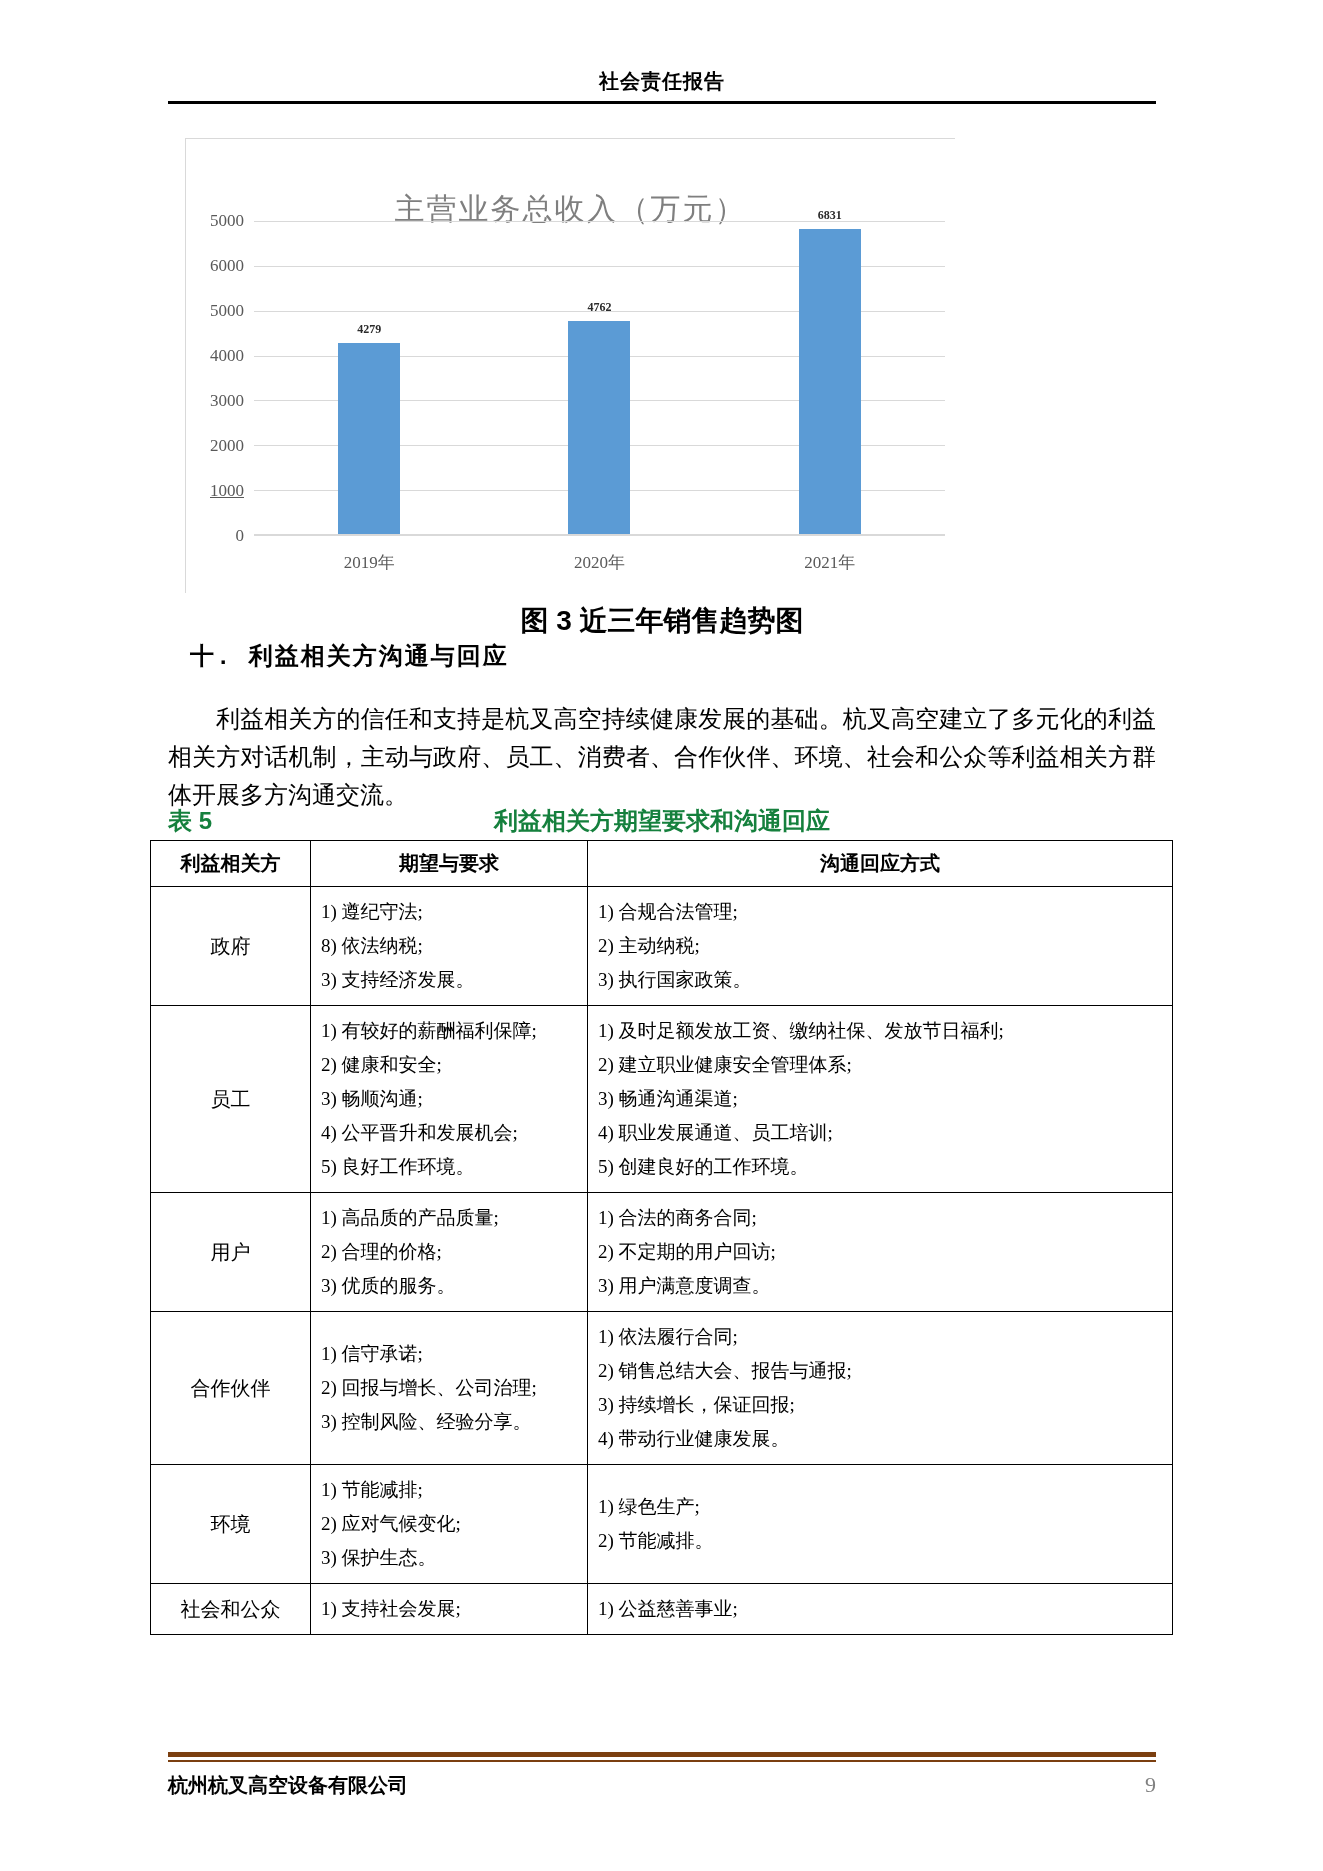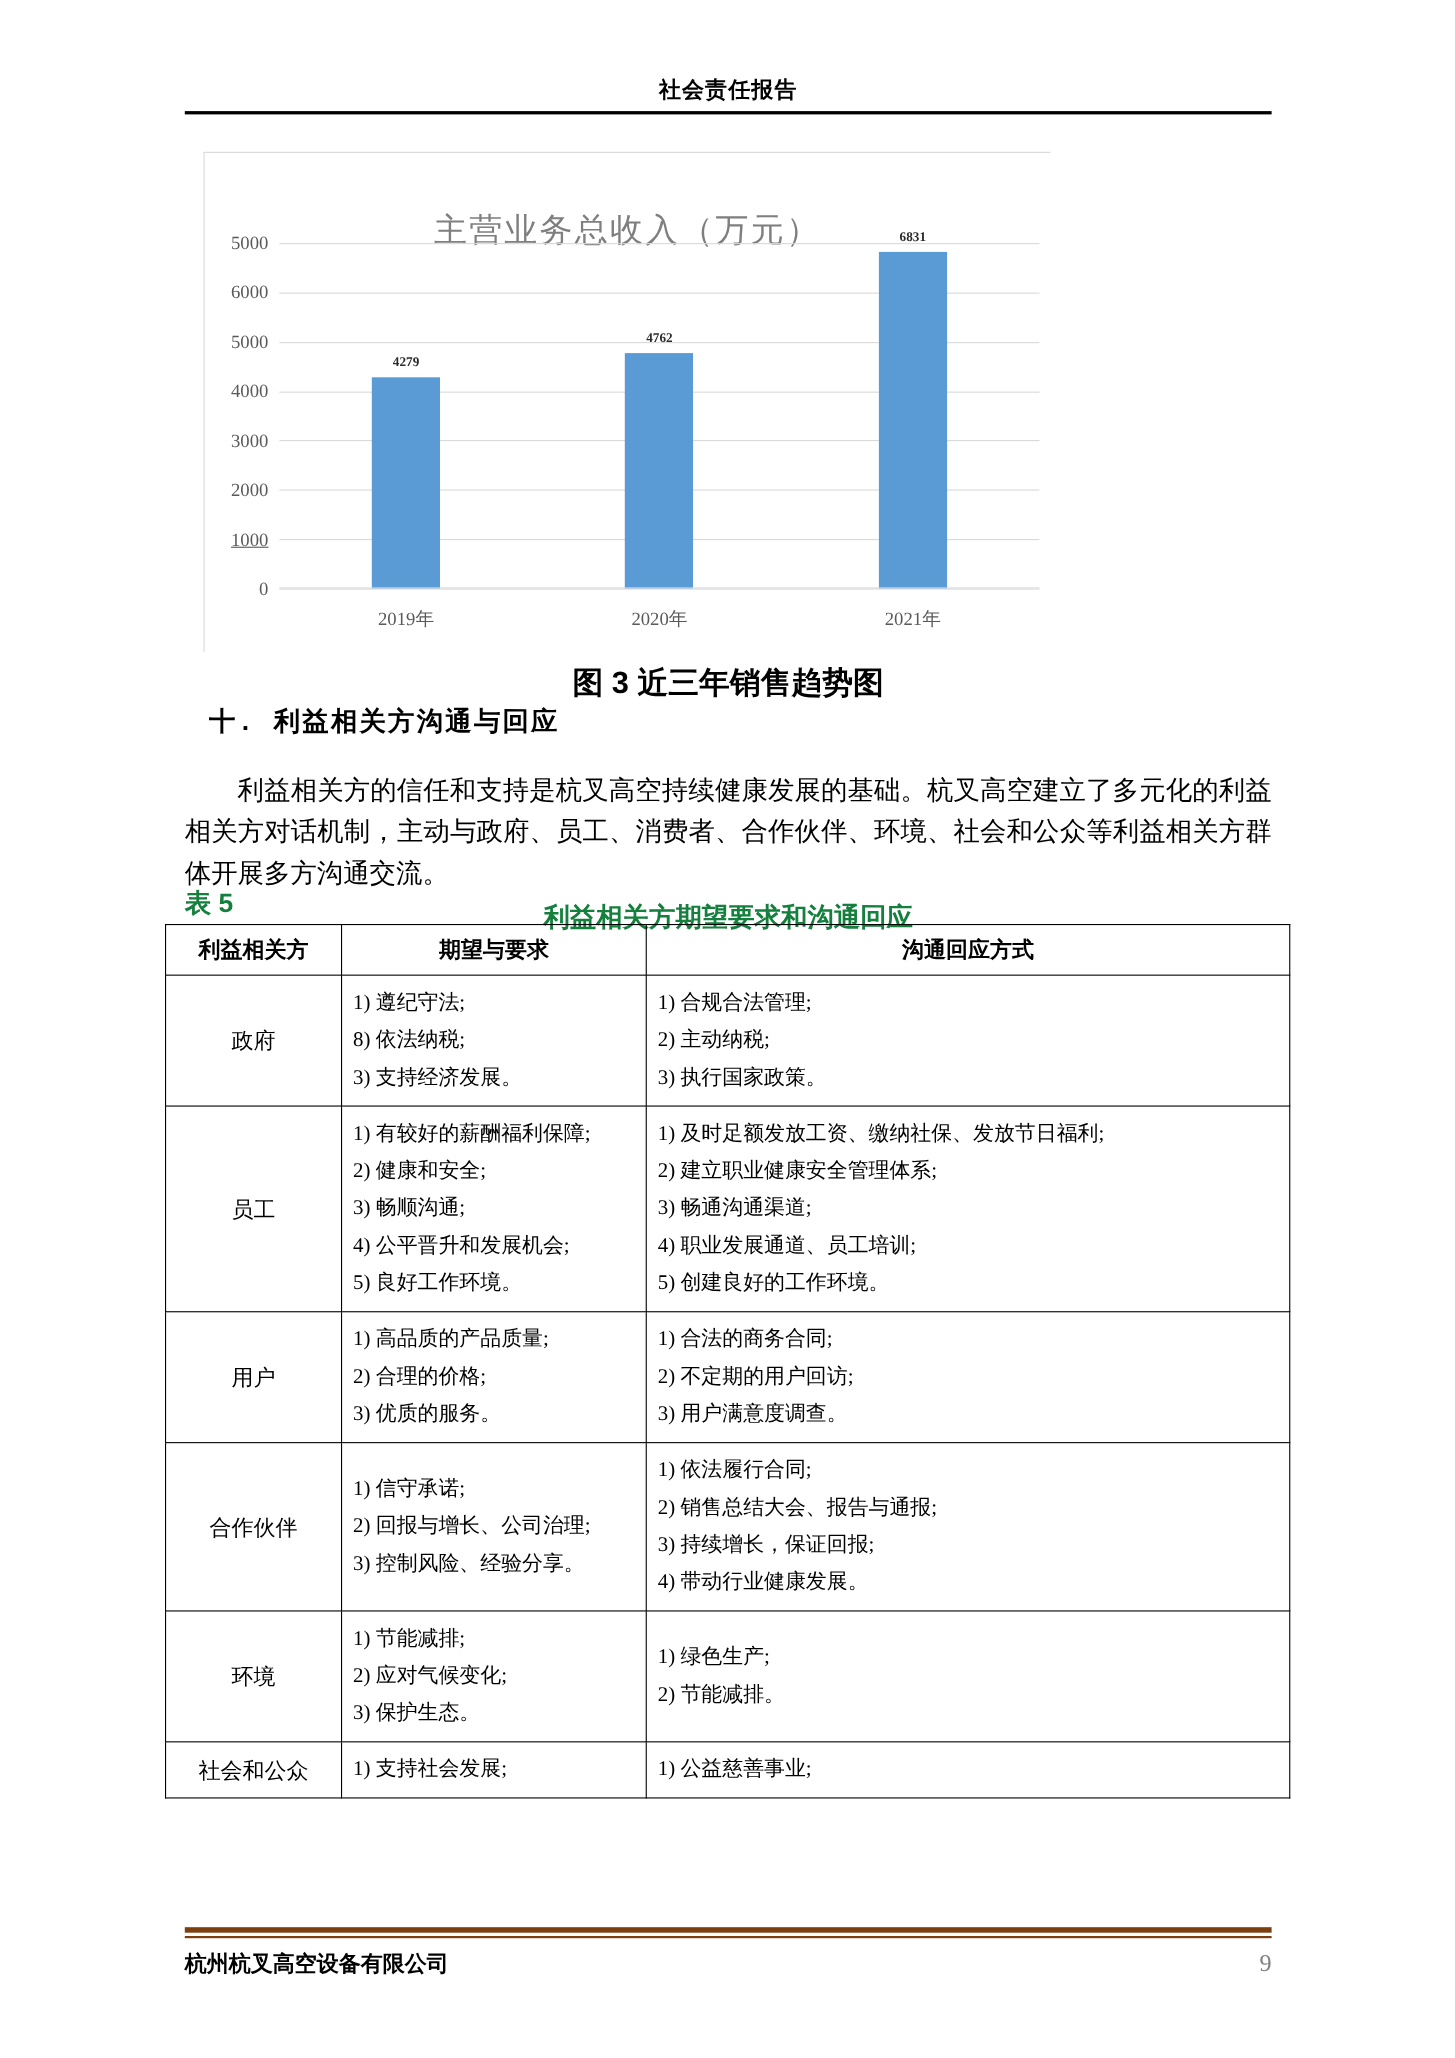--- a/index.html
+++ b/index.html
@@ -181,21 +181,21 @@
     position: absolute;
     left: 168px;
     top: 805px;
     width: 988px;
     font-family: "Liberation Sans", sans-serif;
     font-weight: bold;
     font-size: 24px;
     color: #15803d;
   }
   .tbl-no { position: absolute; left: 0; top: 0; }
-  .tbl-title { text-align: center; margin-top: 13px; }
+  .tbl-title { text-align: center; }
 
   
   table.stake {
     position: absolute;
     left: 150px;
     top: 840px;
     width: 1022px;
     border-collapse: collapse;
     font-family: "Liberation Serif", "DejaVu Serif", serif;
     table-layout: fixed;

